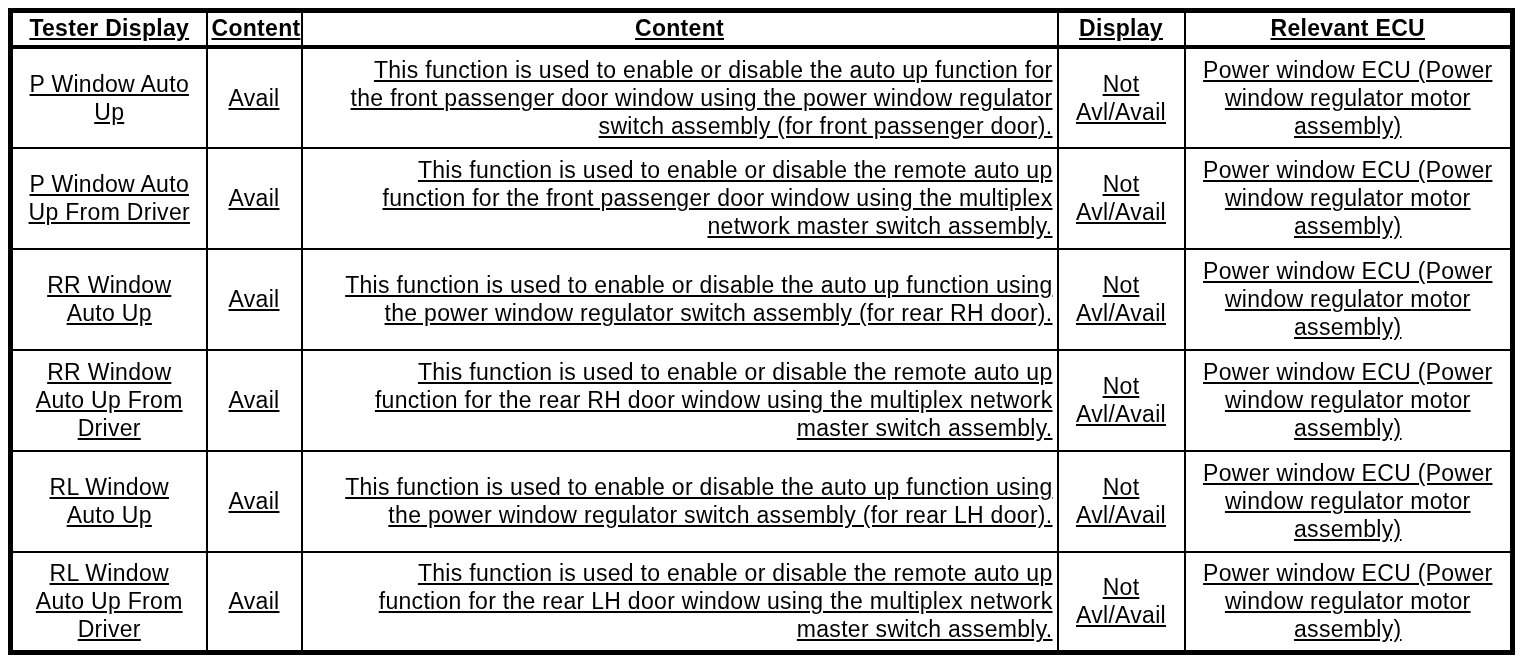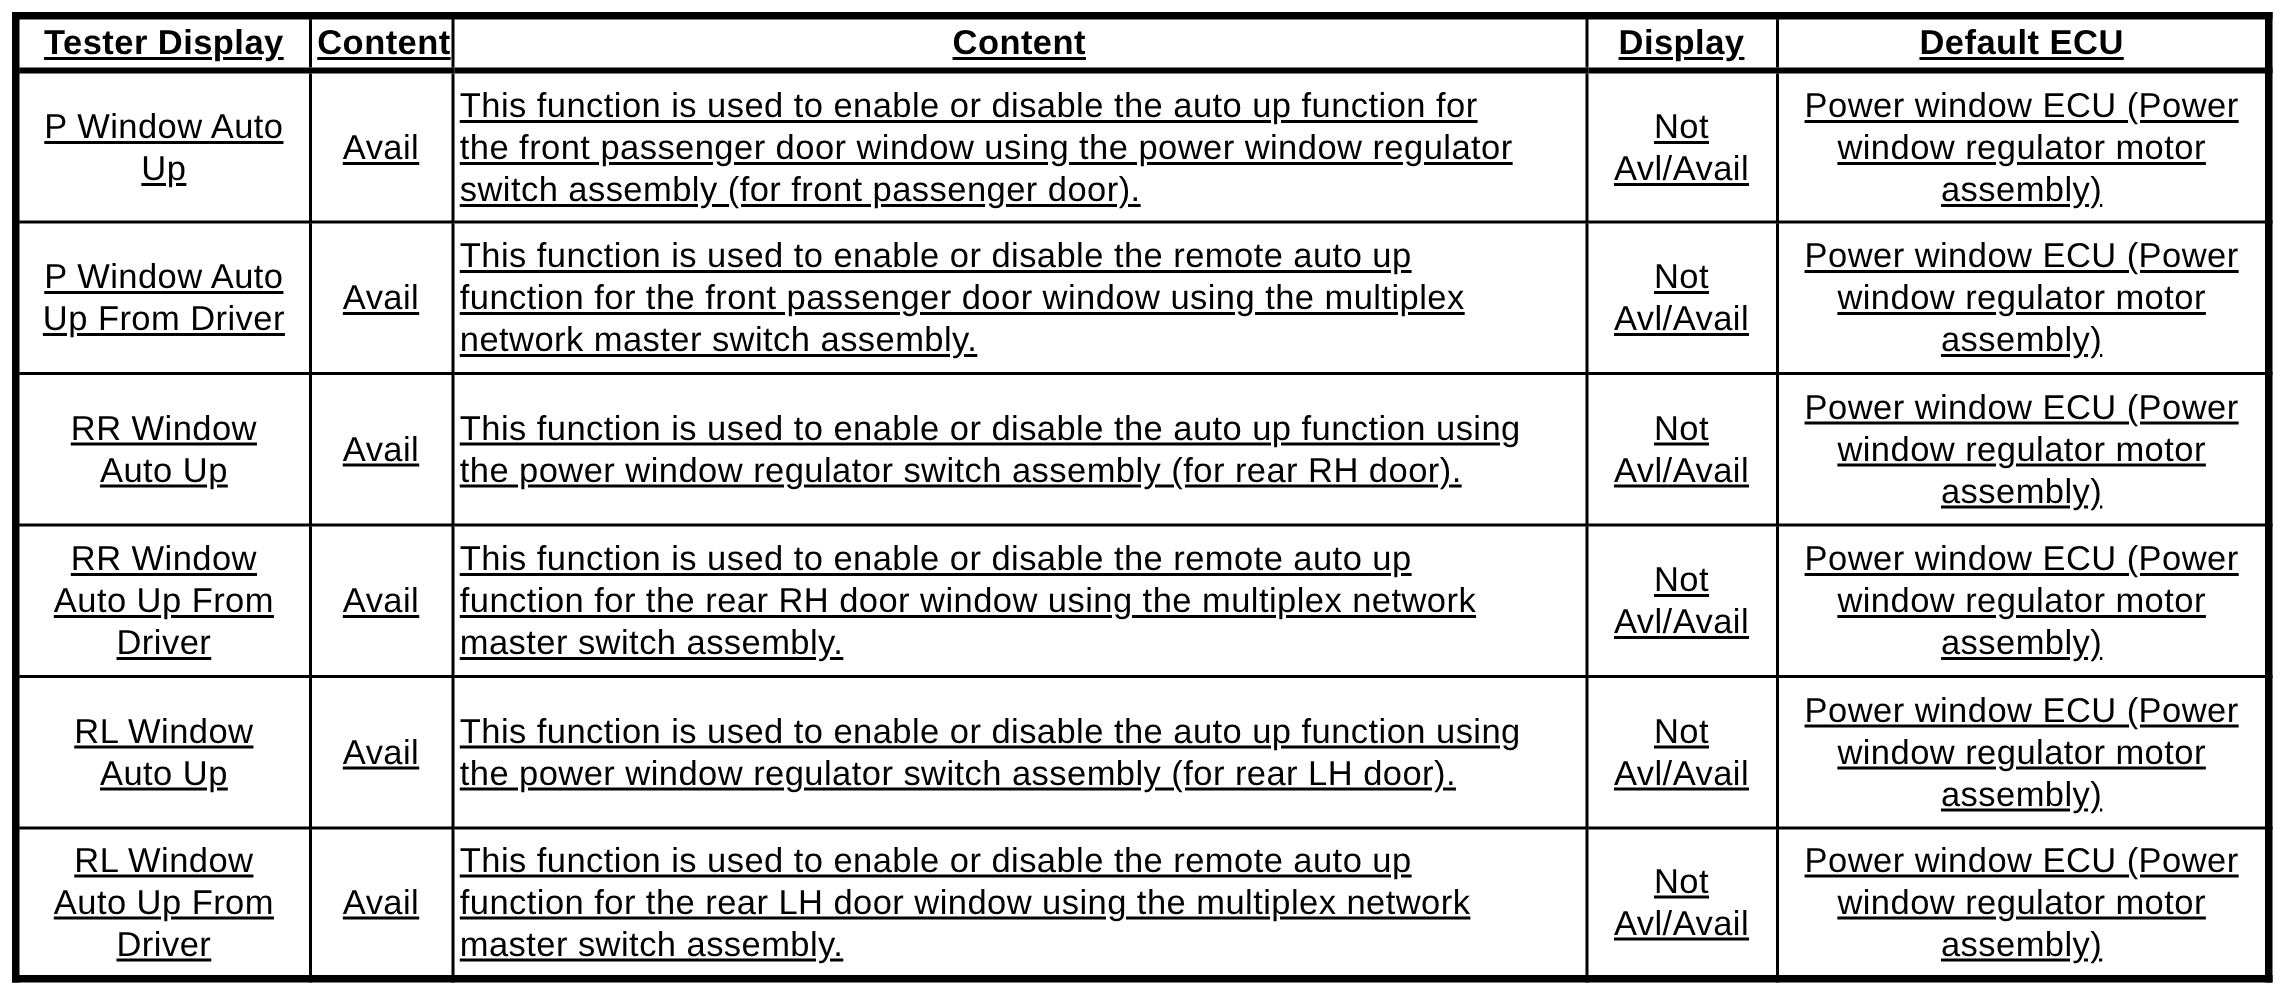--- a/index.html
+++ b/index.html
@@ -43,21 +43,21 @@
   table.spec-table td {
     height: 101px;
     font-size: 23px;
     line-height: 28px;
     letter-spacing: 0.3px;
     padding: 2px 4px;
     white-space: pre-line;
   }
   td.c-center { text-align: center; }
   td.c-content {
-    text-align: left;
+    text-align: right;
     padding: 2px 6px;
   }
 </style>
 </head>
 <body>
 
 <div class="page">
   <table class="spec-table">
     <colgroup>
       <col style="width:196px">
@@ -65,21 +65,21 @@
       <col style="width:756px">
       <col style="width:127px">
       <col style="width:328px">
     </colgroup>
     <thead>
       <tr>
         <th>Tester Display</th>
         <th>Content</th>
         <th>Content</th>
         <th>Display</th>
-        <th>Default ECU</th>
+        <th>Relevant ECU</th>
       </tr>
     </thead>
     <tbody>
       <tr>
         <td class="c-center">P Window Auto
 Up</td>
         <td class="c-center">Avail</td>
         <td class="c-content">This function is used to enable or disable the auto up function for
 the front passenger door window using the power window regulator
 switch assembly (for front passenger door).</td>

